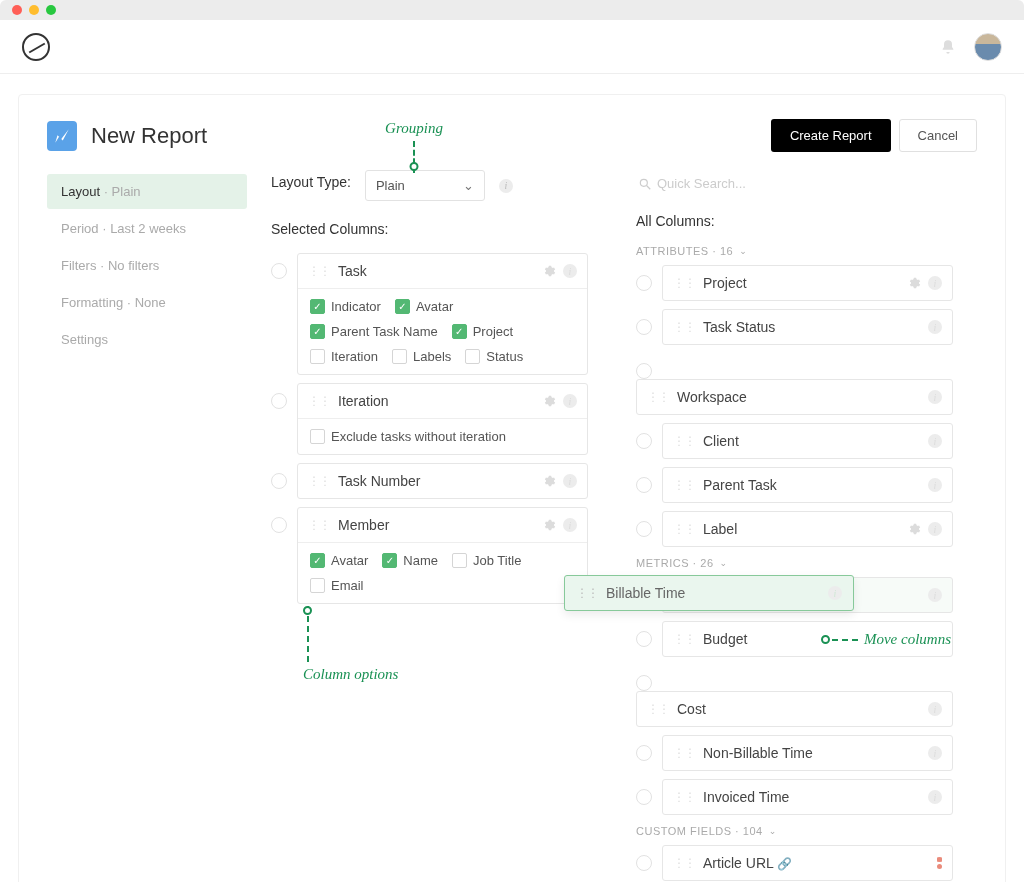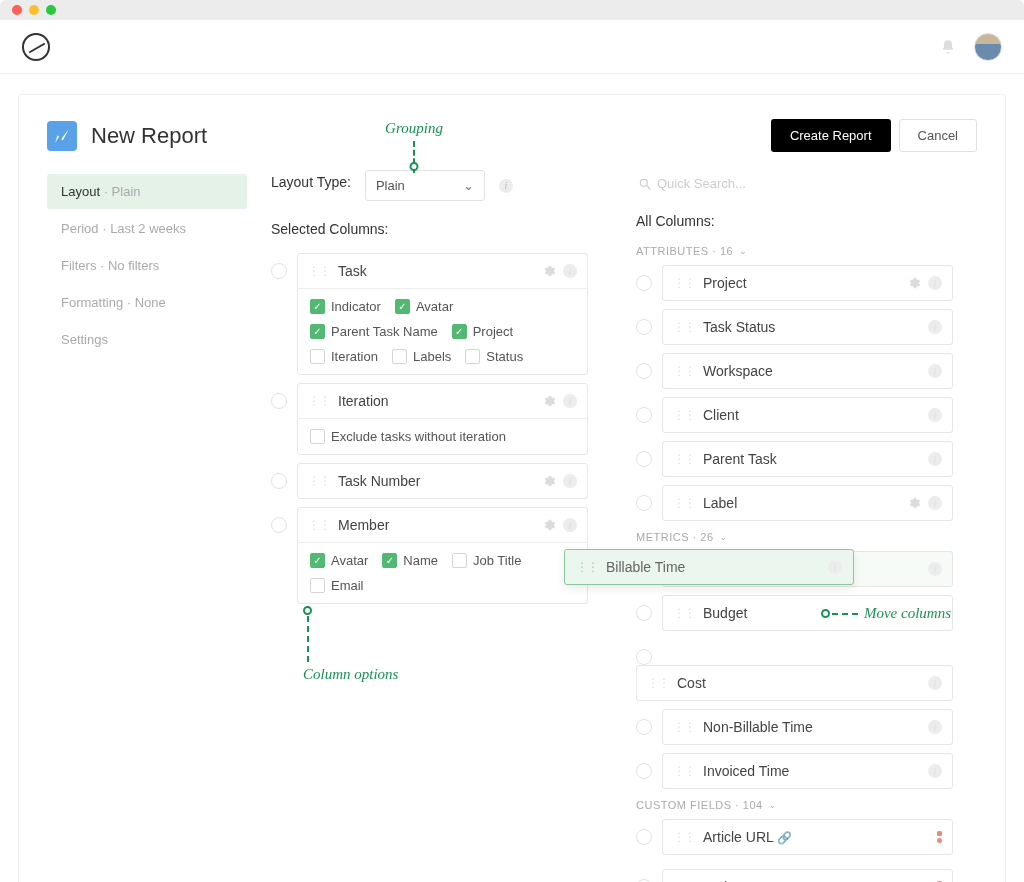--- a/index.html
+++ b/index.html
@@ -301,21 +301,21 @@
       <div class="col-card">
         <div class="col-head">
           <span class="grip">⋮⋮</span>
           <span class="col-name">Task Status</span>
           <span class="col-actions">
                       <span class="info-dot icon-info">i</span>
                     </span>
         </div>
       </div>
               </div>
-              <div class="col-row" style="position: relative;">
+              <div class="col-row" style="position: relative; flex-direction: column;">
       <div class="radio"></div>
       <div class="col-card">
         <div class="col-head">
           <span class="grip">⋮⋮</span>
           <span class="col-name">Workspace</span>
           <span class="col-actions">
                       <span class="info-dot icon-info">i</span>
                     </span>
         </div>
       </div>

